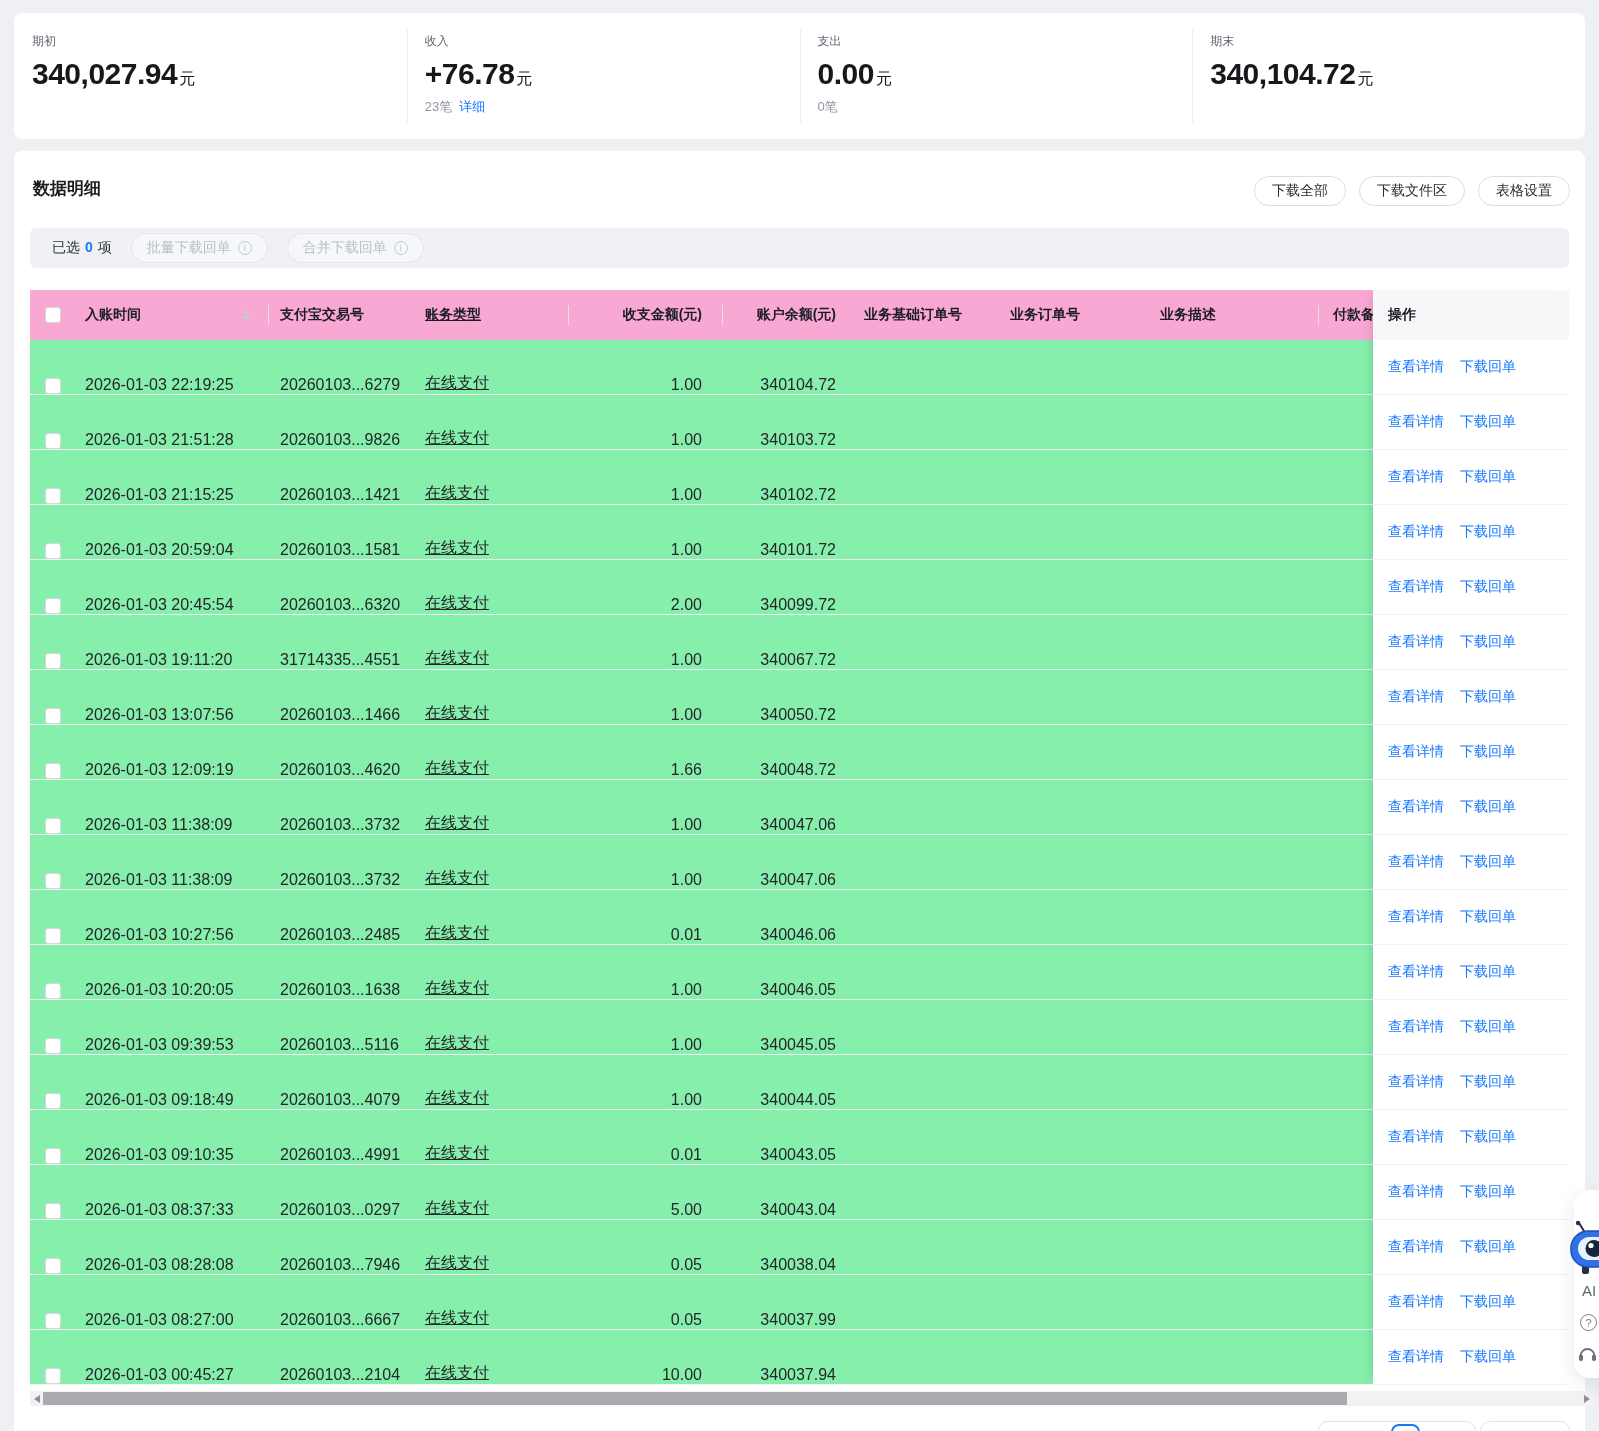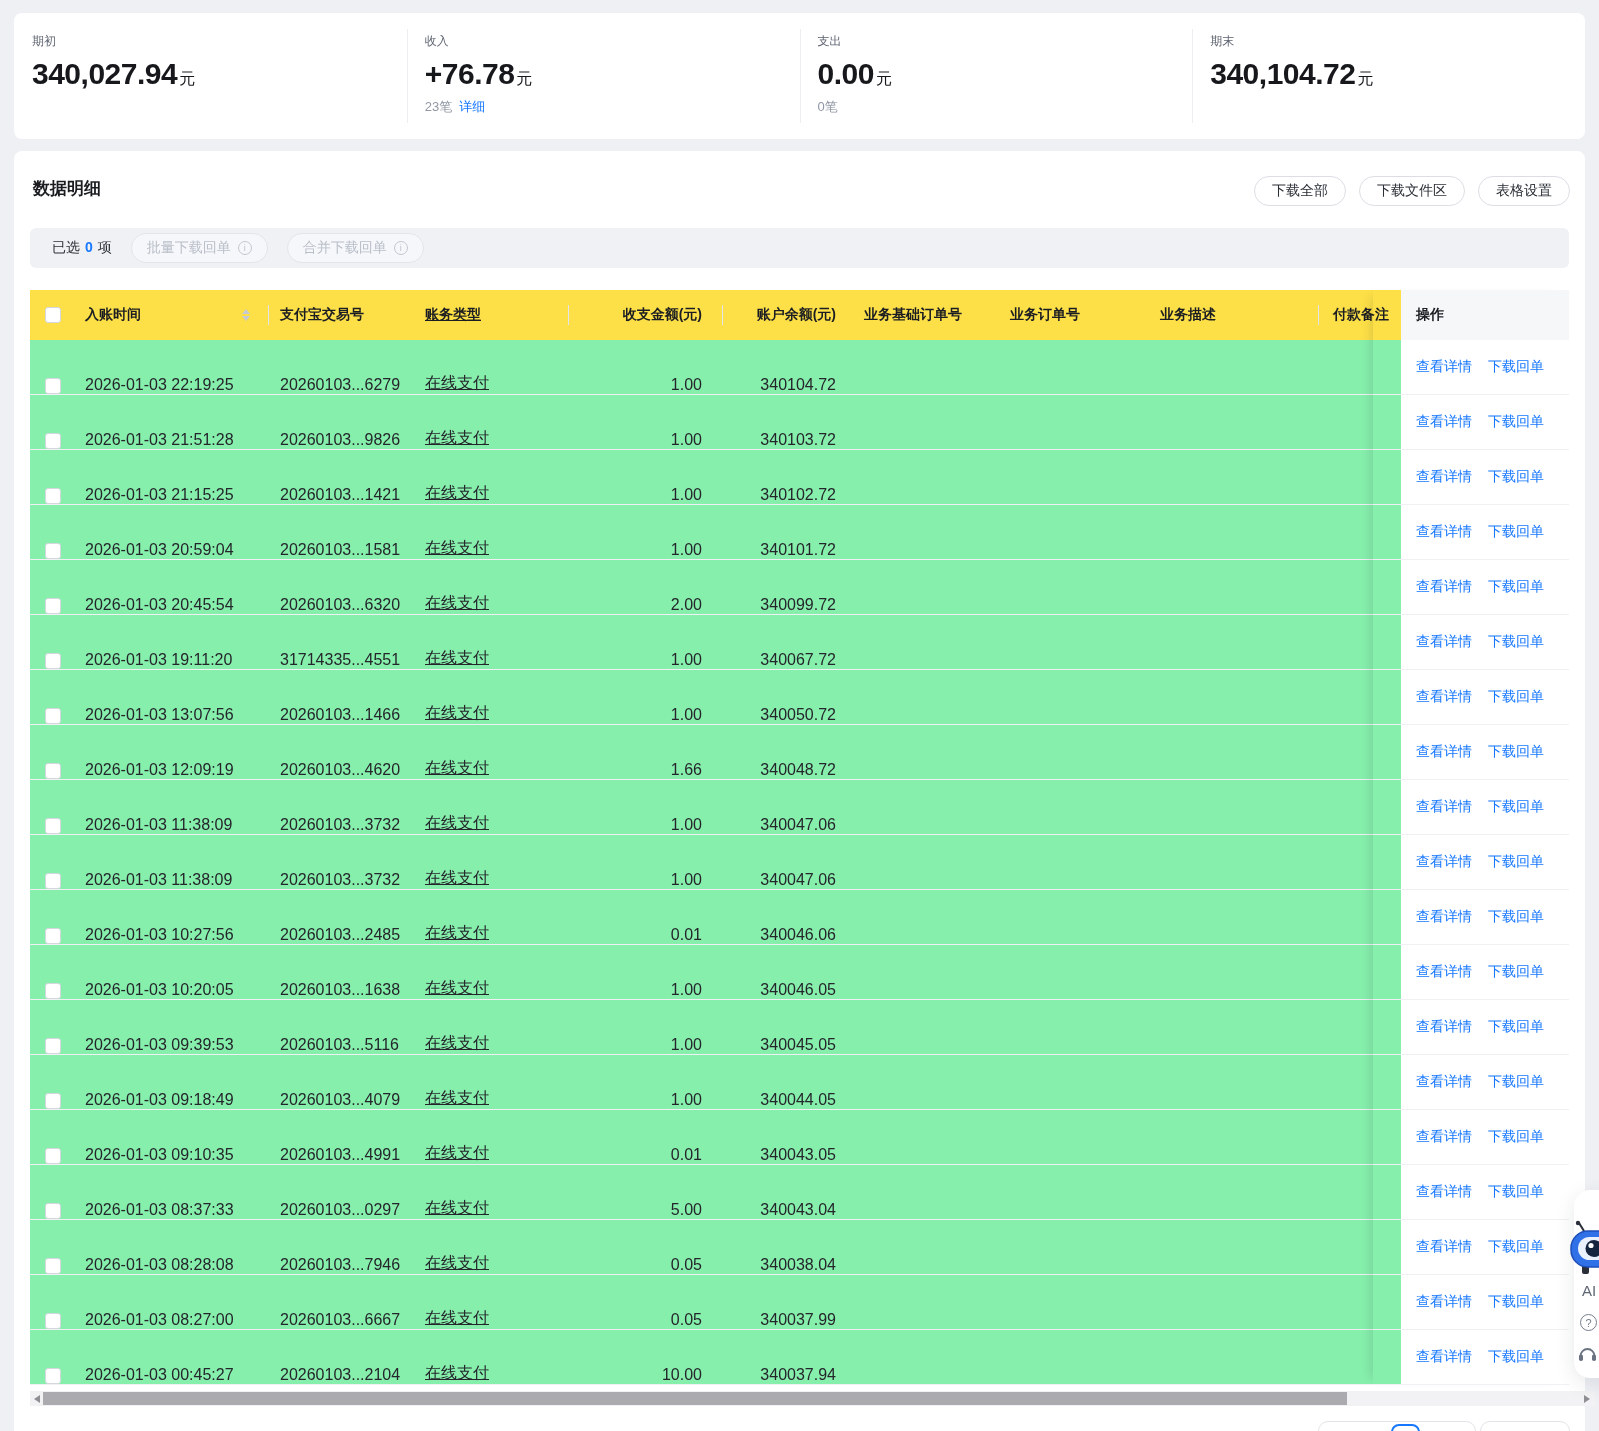--- a/index.html
+++ b/index.html
@@ -51,21 +51,21 @@
   }
   .info-icon {
     width:14px; height:14px; border:1px solid #c3c8d1; border-radius:50%;
     font-size:9px; font-style:normal; display:flex; align-items:center; justify-content:center; color:#b9bfc9;
   }
   .info-icon::after { content:"i"; }
 
   
   .table-wrap { position:absolute; left:16px; top:139px; width:1539px; height:1095px; }
   .t-header {
-    height:50px; background:#fde047; display:flex; align-items:stretch; position:relative;
+    height:50px; background:#f9a8d4; display:flex; align-items:stretch; position:relative;
     font-weight:700; font-size:14px; color:#1b1d22;
   }
   .t-row {
     height:55px; display:flex; border-bottom:1px solid #f0f1f3; font-size:16px; color:#24262b; background:#86efac;align-items:flex-end;
   }
   .cell { display:flex; align-items:center; flex:0 0 auto; }
   .c-cb      { width:40px;  justify-content:flex-start; padding-left:15px; }
   .c-time    { width:198px; padding-left:15px; }
   .c-txn     { width:150px; padding-left:12px; }
   .c-type    { width:140px; padding-left:7px;text-decoration:underline; }
@@ -81,21 +81,20 @@
   }
   .sort-icon { margin-left:auto; margin-right:18px; display:flex; flex-direction:column; gap:2px; cursor:pointer; }
   .tri-up   { width:0; height:0; border-left:4px solid transparent; border-right:4px solid transparent; border-bottom:5px solid #c6cad2; }
   .tri-down { width:0; height:0; border-left:4px solid transparent; border-right:4px solid transparent; border-top:5px solid #c6cad2; }
   .h-div { position:absolute; top:15px; width:1px; height:20px; background:#e3e5e9; }
 
   
   .op-col {
     position:absolute; left:1343px; top:0; width:196px; height:1095px;
     box-shadow:-9px 0 10px -7px rgba(16,24,40,.13);
-    padding-left:28px;
   }
   .op-header {
     height:50px; background:#f6f7f9; display:flex; align-items:center; padding-left:15px;
     font-weight:700; font-size:14px; color:#1b1d22;
   }
   .op-cell {
     height:55px; background:#fff; border-bottom:1px solid #f0f1f3;
     display:flex; align-items:center; gap:16px; padding-left:15px;
   }
   .op-link { color:var(--accent,#1677ff); font-size:14px; text-decoration:none; cursor:pointer; }

